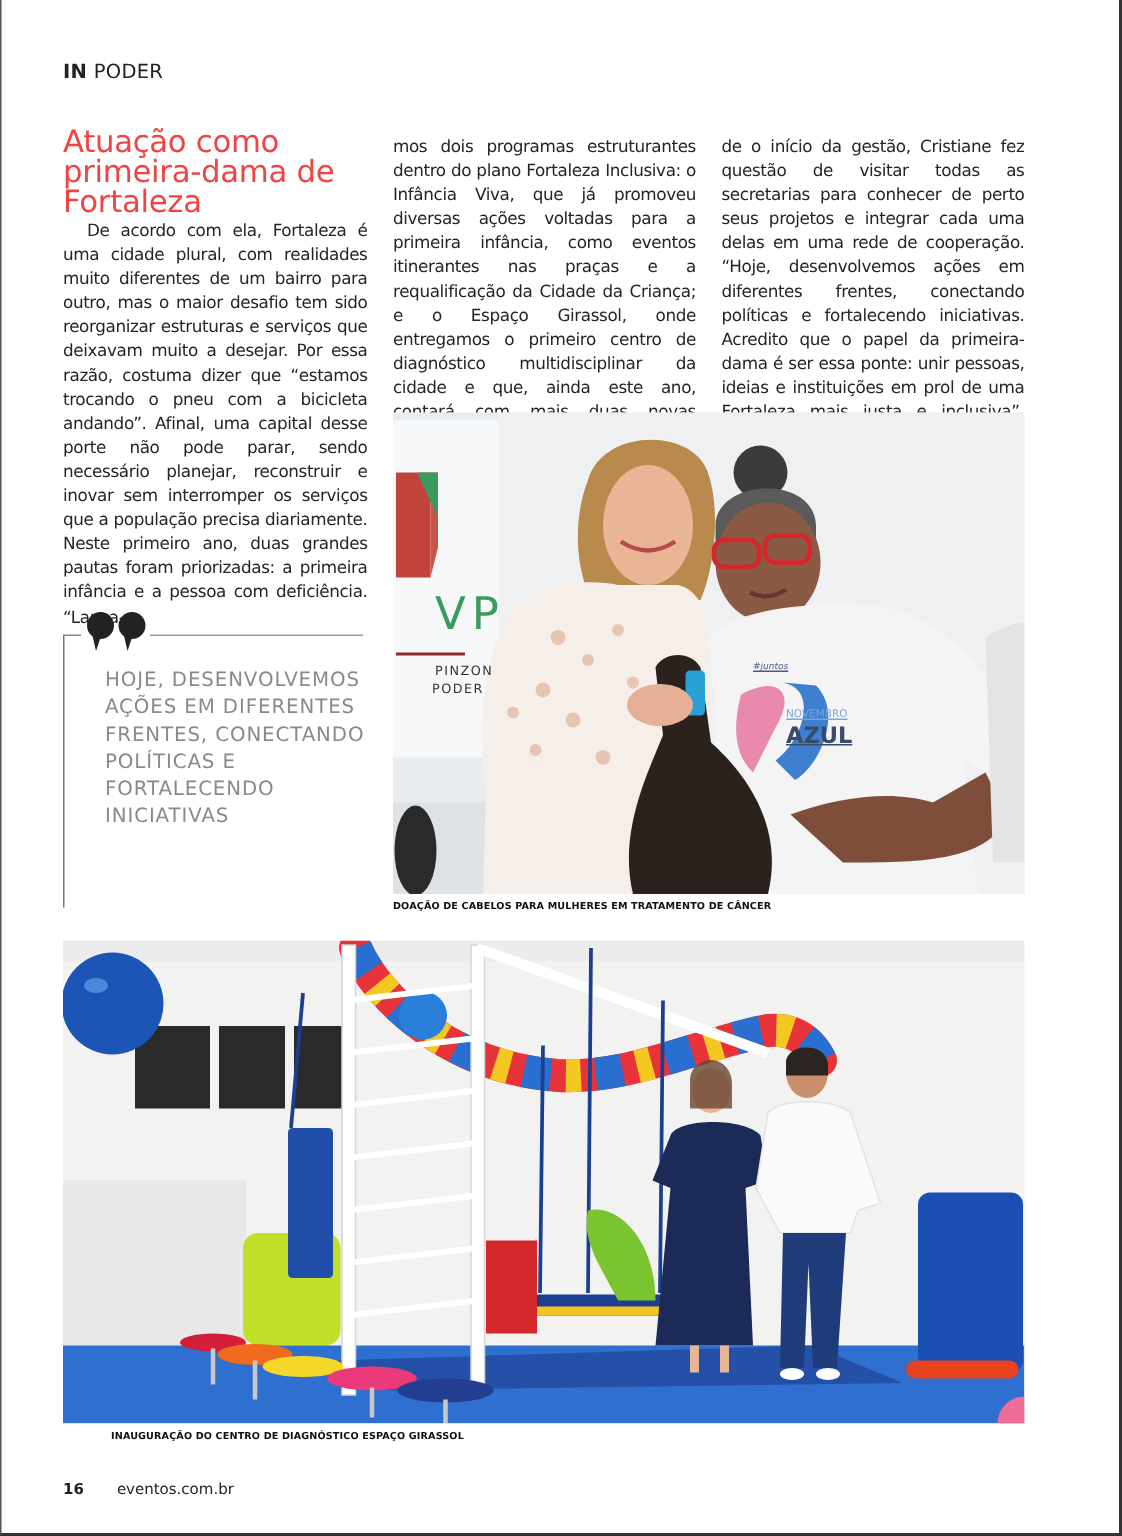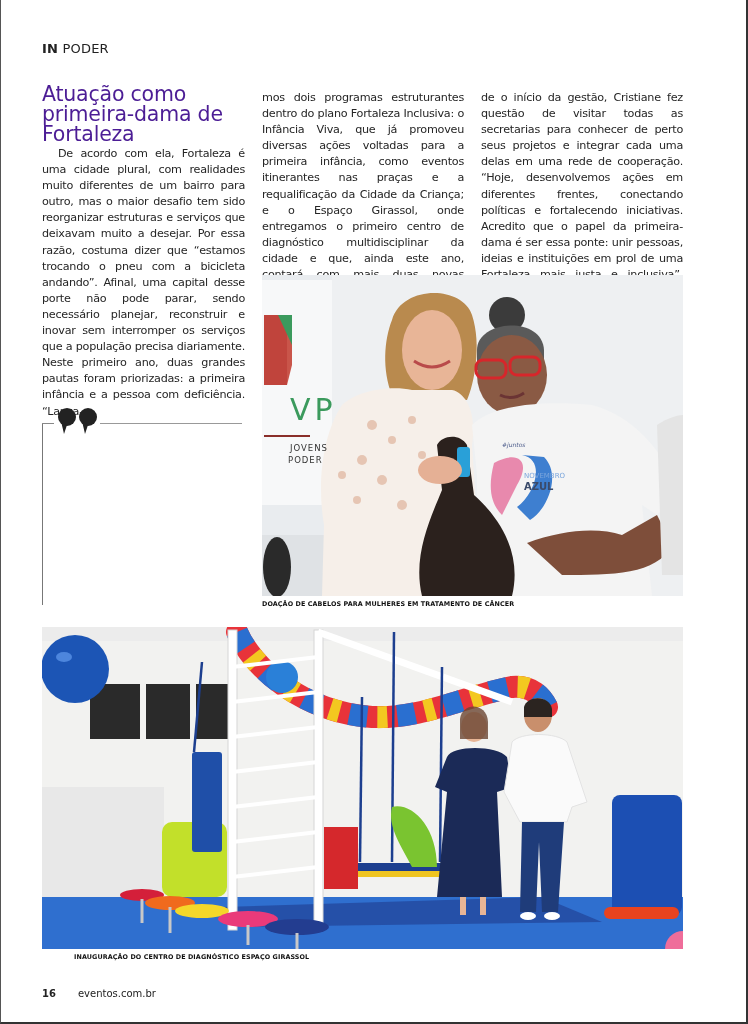--- a/index.html
+++ b/index.html
@@ -12,21 +12,21 @@
     pointer-events: none;
   }
 
   .section-label {
     position: absolute; left: 42px; top: 41px; font-size: 13px; letter-spacing: 0.2px; color: #222;
   }
   .section-label b { font-weight: 700; }
 
   .headline {
     position: absolute; left: 42px; top: 84px; width: 210px;
-    font-size: 20.5px; line-height: 20px; font-weight: 400; color: #4c1d95; letter-spacing: -0.2px;
+    font-size: 20.5px; line-height: 20px; font-weight: 400; color: #ef4444; letter-spacing: -0.2px;
   }
 
   .col {
     position: absolute; font-size: 11.2px; line-height: 16.1px; text-align: justify;
     color: #252525; letter-spacing: -0.25px; hyphens: none;
   }
   .col p { text-indent: 0; }
   .col-1 { left: 42px; top: 146px; width: 203px; }
   .col-1 p { text-indent: 16px; }
   .col-2 { left: 262px; top: 90px; width: 202px; }
@@ -50,21 +50,21 @@
 
   .caption {
     position: absolute; font-size: 6.4px; font-weight: 700; letter-spacing: 0.1px; color: #111; text-transform: uppercase;
   }
   .caption-1 { left: 262px; top: 600px; }
   .caption-2 { left: 42px; top: 953px; padding-left: 32px; }
 
   .folio { position: absolute; left: 42px; top: 988px; font-size: 10px; color: #222; }
   .folio b { font-weight: 700; margin-right: 22px; }
   .banner-text { position: absolute; left: 2px; font-family: "DejaVu Sans", sans-serif; color: #333; margin-left: 24px; }
-  .tshirt-text { position: absolute; font-family: "DejaVu Sans", sans-serif; }
+  .tshirt-text { position: absolute; font-family: "DejaVu Sans", sans-serif; text-decoration: underline; }
 </style>
 </head>
 <body>
 
 <div class="page-border"></div>
 
 <div class="section-label">
   <b>IN</b>
   <span>PODER</span>
 </div>
@@ -84,20 +84,21 @@
 <div class="pullquote">
   <div class="pq-vline"></div>
   <div class="pq-hline-left"></div>
   <div class="pq-hline-right"></div>
   <svg class="pq-marks" viewBox="0 0 44 30">
     <circle cx="11" cy="10" r="9" fill="#222"></circle>
     <path d="M5 14 L8 27 L11 18 Z" fill="#222"></path>
     <circle cx="32" cy="10" r="9" fill="#222"></circle>
     <path d="M26 14 L29 27 L32 18 Z" fill="#222"></path>
   </svg>
+  <div class="pq-text">Hoje, desenvolvemos ações em diferentes frentes, conectando políticas e fortalecendo iniciativas</div>
 </div>
 
 <div class="photo photo-1">
   <svg width="421" height="321" viewBox="0 0 421 321">
     <rect x="0" y="0" width="421" height="321" fill="#e9ecef"></rect>
     <rect x="70" y="0" width="351" height="321" fill="#eef0f2"></rect>
 
     <rect x="0" y="5" width="70" height="225" fill="#f7f8f9"></rect>
     <polygon points="2,40 25,40 25,110 2,110" fill="#c0443c"></polygon>
     <polygon points="25,40 30,40 30,90 25,110" fill="#c9554a"></polygon>
@@ -143,25 +144,25 @@
     <path d="M265 268 C300 255,335 252,360 260 L395 240 L410 270 C395 300,350 300,300 300 Z" fill="#7e4e3a"></path>
 
     <path d="M395 150 C410 140,421 140,421 140 L421 300 L400 300 Z" fill="#e4e4e4"></path>
 
     <path d="M175 170 C180 160,198 158,205 170 L212 220 C240 245,260 280,250 321 L160 321 C150 280,170 240,180 215 Z" fill="#2b211d"></path>
     <rect x="195" y="172" width="13" height="30" rx="3" fill="#29a0d8"></rect>
 
     <ellipse cx="178" cy="195" rx="22" ry="14" fill="#e5b095"></ellipse>
   </svg>
   <div class="banner-text" style="left:4px; top:117px; font-size:30px; letter-spacing:4px; color:#3b9a5d; font-weight:400;">VP</div>
-  <div class="banner-text" style="left:4px; top:168px; font-size:8.5px; letter-spacing:1px;">JOVENS</div>
+  <div class="banner-text" style="left:4px; top:168px; font-size:8.5px; letter-spacing:1px;">PINZON</div>
   <div class="banner-text" style="left:2px; top:180px; font-size:8.5px; letter-spacing:1px;">PODER</div>
   <div class="tshirt-text" style="left:240px; top:166px; font-size:6px; color:#4a5a8a; font-style:italic;">#juntos</div>
   <div class="tshirt-text" style="left:262px; top:197px; font-size:7px; color:#7aa5dc;">NOVEMBRO</div>
-  <div class="tshirt-text" style="left:262px; top:206px; font-size:10px; color:#3a4a6a; font-weight:700;text-align:right;">AZUL</div>
+  <div class="tshirt-text" style="left:262px; top:206px; font-size:15px; color:#3a4a6a; font-weight:700;text-align:right;">AZUL</div>
 </div>
 <div class="caption caption-1">Doação de cabelos para mulheres em tratamento de câncer</div>
 
 <div class="photo photo-2">
   <svg width="641" height="322" viewBox="0 0 641 322">
     <rect x="0" y="0" width="641" height="322" fill="#f2f2f0"></rect>
     <rect x="0" y="0" width="641" height="14" fill="#ececec"></rect>
 
     <rect x="48" y="57" width="50" height="55" fill="#2a2a2a"></rect>
     <rect x="104" y="57" width="44" height="55" fill="#2a2a2a"></rect>

